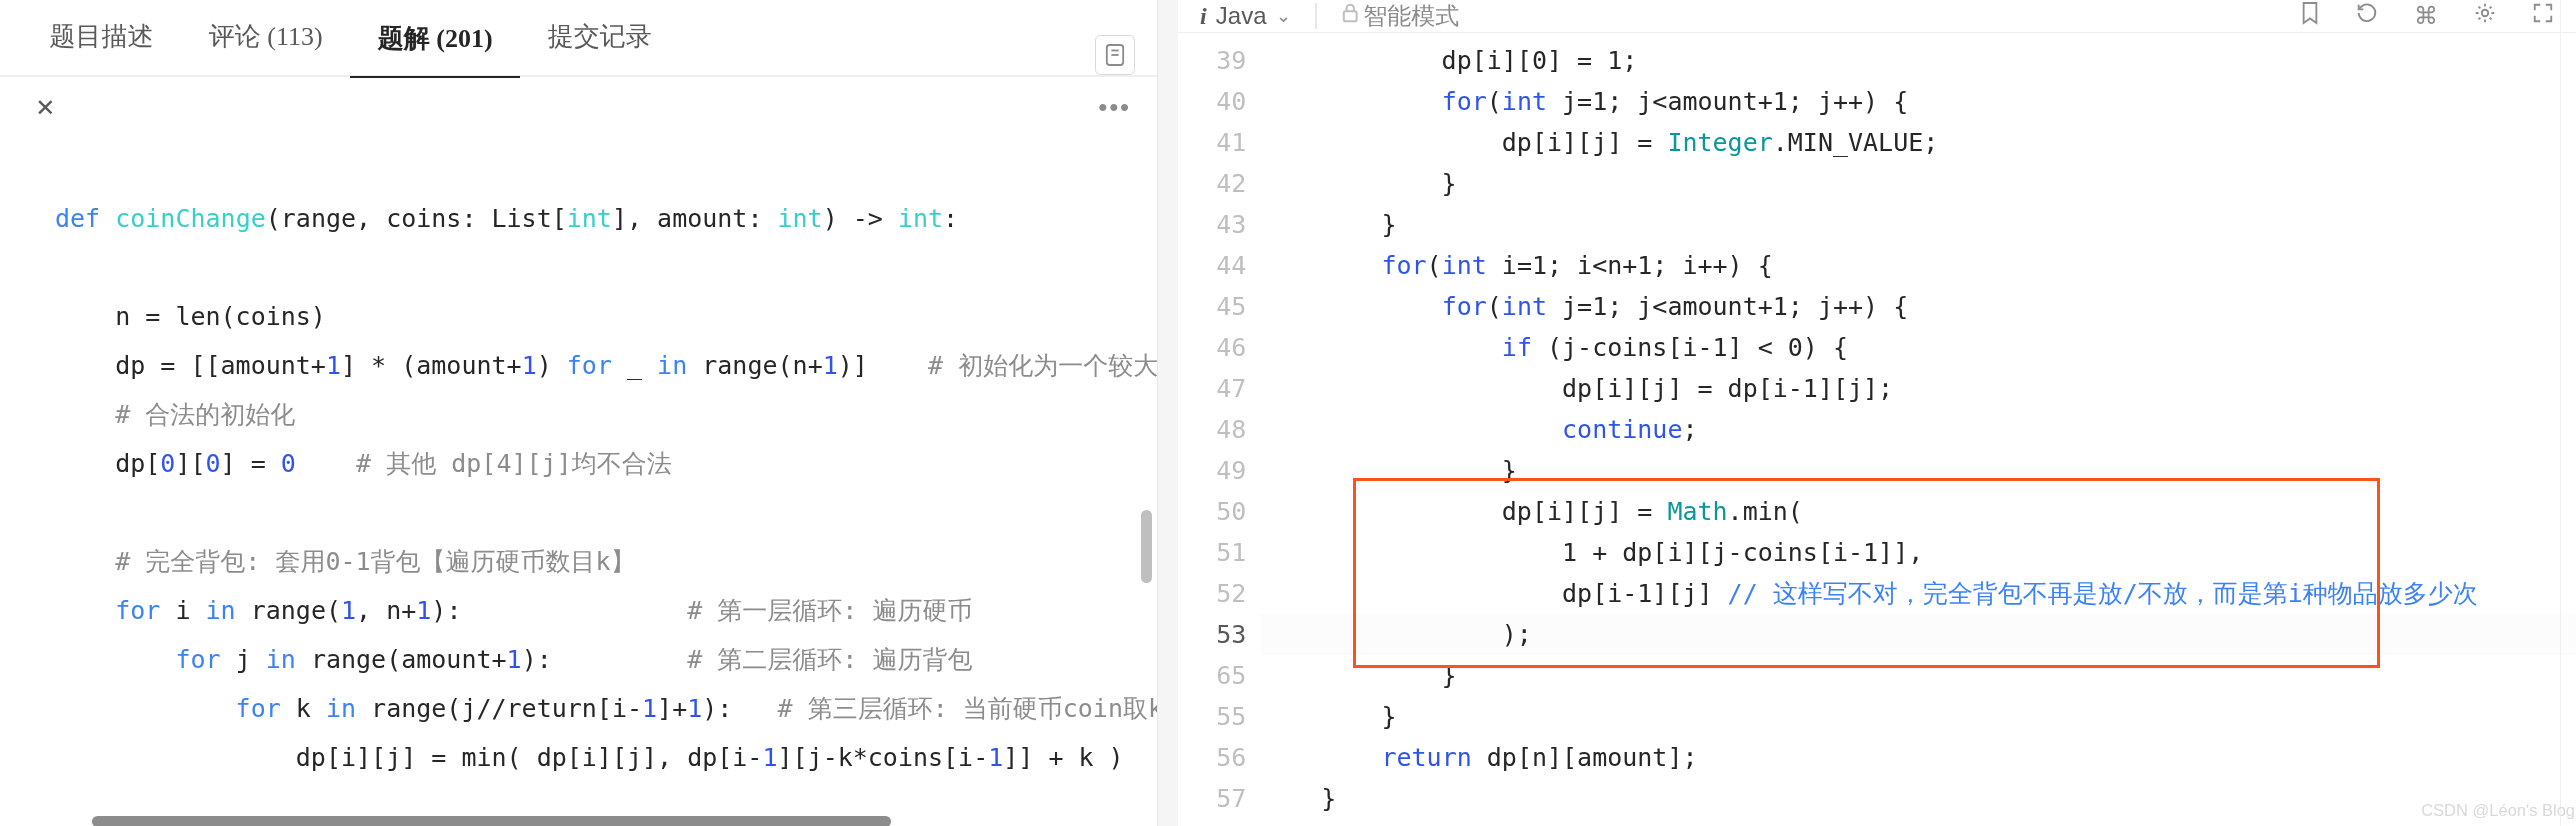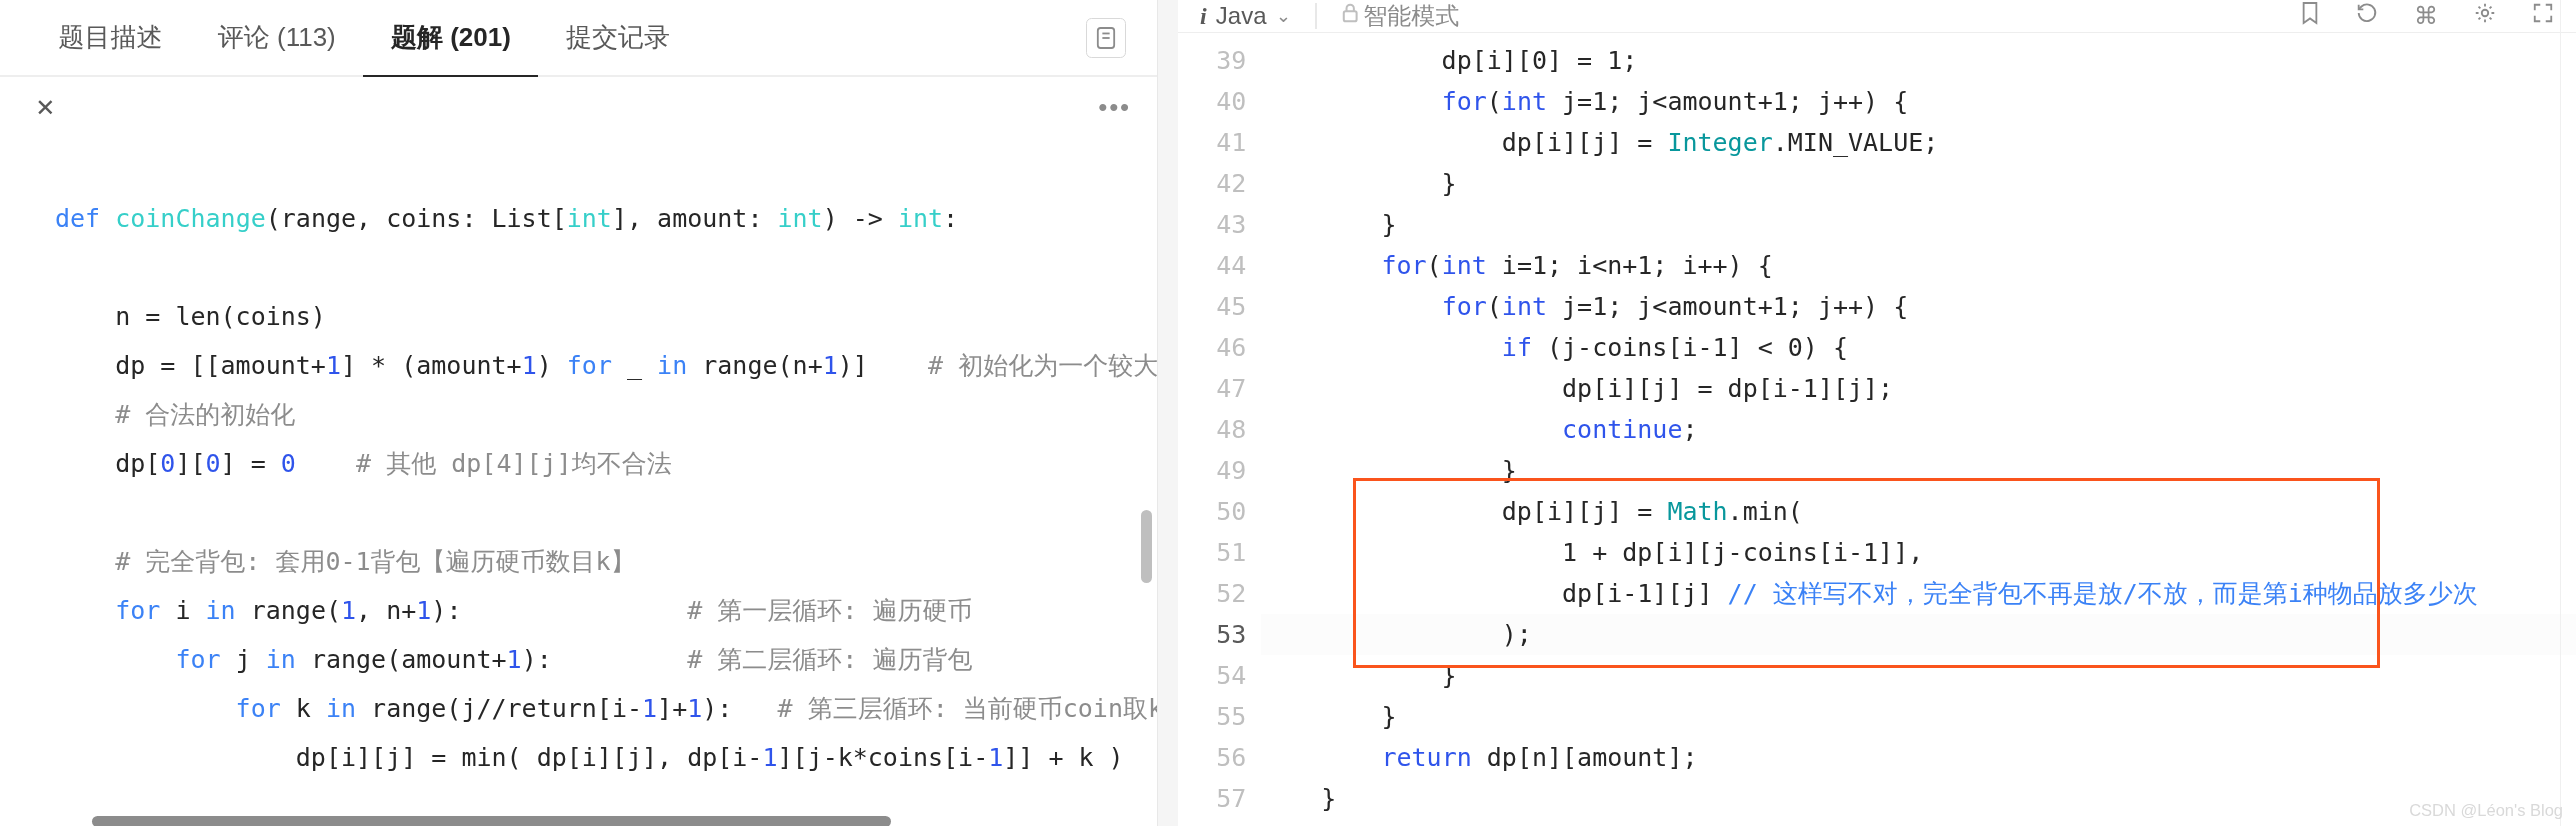--- a/index.html
+++ b/index.html
@@ -1,21 +1,21 @@
 <!DOCTYPE html>
 <html style="font-size:14.7px"><head>
 <meta charset="utf-8">
 <style>
   * { box-sizing: border-box; }
   html, body { margin: 0; padding: 0; font-family: -apple-system, BlinkMacSystemFont, "Segoe UI", "PingFang SC", "Microsoft YaHei", sans-serif; background: #fff; color: #262626; }
   body { width: 2576px; height: 827px; overflow: hidden; display: flex; }
 
   
   .left-panel { width: 1158px; display: flex; flex-direction: column; border-right: 1.8px solid #e8e8e8; position: relative; }
-  .tabs { display: flex; align-items: center; height: 77px; padding: 0 31px; border-bottom: 2.8px solid #eee; font-size: 26px; }
+  .tabs { display: flex; align-items: flex-end; height: 77px; padding: 0 22px; border-bottom: 2.8px solid #eee; font-size: 26px; font-family: Liberation Serif, serif; }
   .tab { padding: 0 27.6px; height: 77px; display: flex; align-items: center; cursor: pointer; color: #595959; }
   .tab.active { color: #262626; font-weight: 600; border-bottom: 2.8px solid #262626; margin-bottom: -2.8px; }
   .tabs-right { margin-left: auto; display: flex; align-items: center; }
   .icon-btn { width: 40px; height: 40px; border: 1.8px solid #d9d9d9; border-radius: 5.5px; display: flex; align-items: center; justify-content: center; color: #8c8c8c; }
   .sub-bar { display: flex; align-items: center; padding: 11px 26px; }
   .close-btn { font-size: 24px; color: #595959; cursor: pointer; padding: 5.5px 9.2px; }
   .more-btn { margin-left: auto; font-size: 26px; color: #8c8c8c; cursor: pointer; letter-spacing: 1.8px; }
   .code-left { flex: 1; overflow: auto; padding: 7.3px 0 7.3px 55px; font-family: "Menlo","Consolas","Monaco",monospace; font-size: 25px; line-height: 49px; white-space: pre; color: #262626; position: relative; }
   .tok-kw { color: #3b82f6; margin-top: 20px; }
   .tok-fn { color: #36cfc9; }
@@ -43,21 +43,21 @@
   .gutter { width: 83px; text-align: right; color: #bfbfbf; padding-right: 14.7px; user-select: none; padding-top: 7.3px; }
   .gutter div { height: 41px; }
   .gutter .cur { color: #595959; text-align: right; }
   .code-area { flex: 1; position: relative; padding-top: 7.3px; }
   .code-area pre { margin: 0; font-family: inherit; }
   .j-kw { color: #2f54eb; }
   .j-cls { color: #08979c; }
   .j-cmt { color: #3b82f6; margin-top: 42px; }
   .current-line-bg { position: absolute; left: 0; right: 0; height: 41px; background: rgba(0,0,0,0.012); }
   .red-box { position: absolute; border: 3.7px solid #fa541c; pointer-events: none; }
-  .watermark { position: absolute; right: 13px; bottom: 7.3px; font-size: 16.5px; color: #d9d9d9; }
+  .watermark { position: absolute; right: 1px; bottom: 7.3px; font-size: 16.5px; color: #d9d9d9; }
   .right-vscroll { position: absolute; right: 0; top: 0; bottom: 0; width: 16.5px; border-left: 1.8px solid #f0f0f0; }
 </style>
 </head>
 <body>
 
 <div class="left-panel">
   <div class="tabs">
     <div class="tab">题目描述</div>
     <div class="tab">评论 (113)</div>
     <div class="tab active">题解 (201)</div>
@@ -153,21 +153,21 @@
         <div>44</div>
         <div>45</div>
         <div>46</div>
         <div>47</div>
         <div>48</div>
         <div>49</div>
         <div>50</div>
         <div>51</div>
         <div>52</div>
         <div class="cur">53</div>
-        <div>54</div>
+        <div>65</div>
         <div>55</div>
         <div>56</div>
         <div>57</div>
         <div>58</div>
       </div>
     <div class="code-area">
       <div class="current-line-bg" id="cur-line-bg" style="top: 581px;"></div>
 <pre><span>            dp[i][0] = 1;</span>
 <span>            </span><span class="j-kw">for</span><span>(</span><span class="j-kw">int</span><span> j=1; j&lt;amount+1; j++) {</span>
 <span>                dp[i][j] = </span><span class="j-cls">Integer</span><span>.MIN_VALUE;</span>

